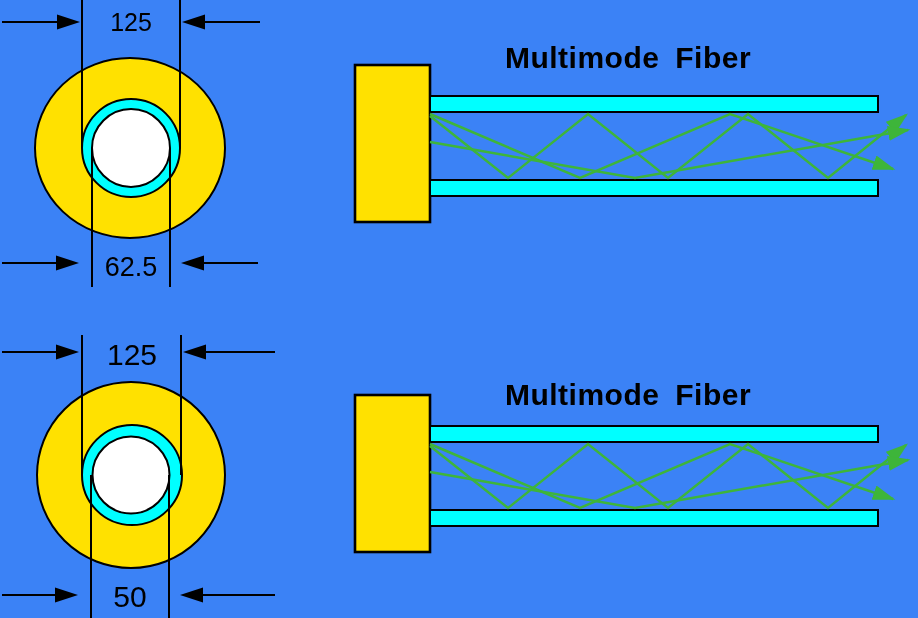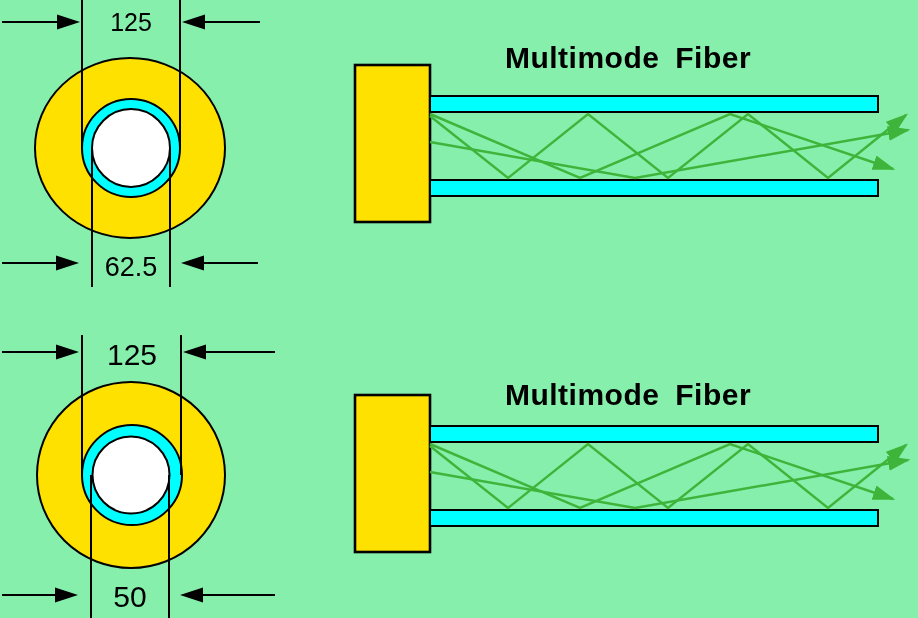--- a/index.html
+++ b/index.html
@@ -1,16 +1,16 @@
 <!DOCTYPE html>
 <html><head>
 <meta charset="utf-8">
 <style>
   html,body { margin:0; padding:0; background:#ffffff; }
-  .canvas { position:relative; width:918px; height:618px; background:#86efac; overflow:hidden; }
+  .canvas { position:relative; width:918px; height:618px; background:#3b82f6; overflow:hidden; }
   svg { display:block; }
   .outl { stroke:#000000; stroke-width:2; }
   .outl3 { stroke:#000000; stroke-width:2.6; }
   .dimline { stroke:#000000; stroke-width:2; fill:none; }
   .dimshaft { stroke:#000000; stroke-width:2; }
   .dimhead { fill:#000000; stroke:none; }
   text { font-family:"Liberation Sans","DejaVu Sans",sans-serif; fill:#000000; }
   .title { font-size:30px; font-weight:bold; letter-spacing:0.5px; word-spacing:7px; text-anchor:middle; }
   .dim { text-anchor:middle; }
   .s25 { font-size:25px; }

